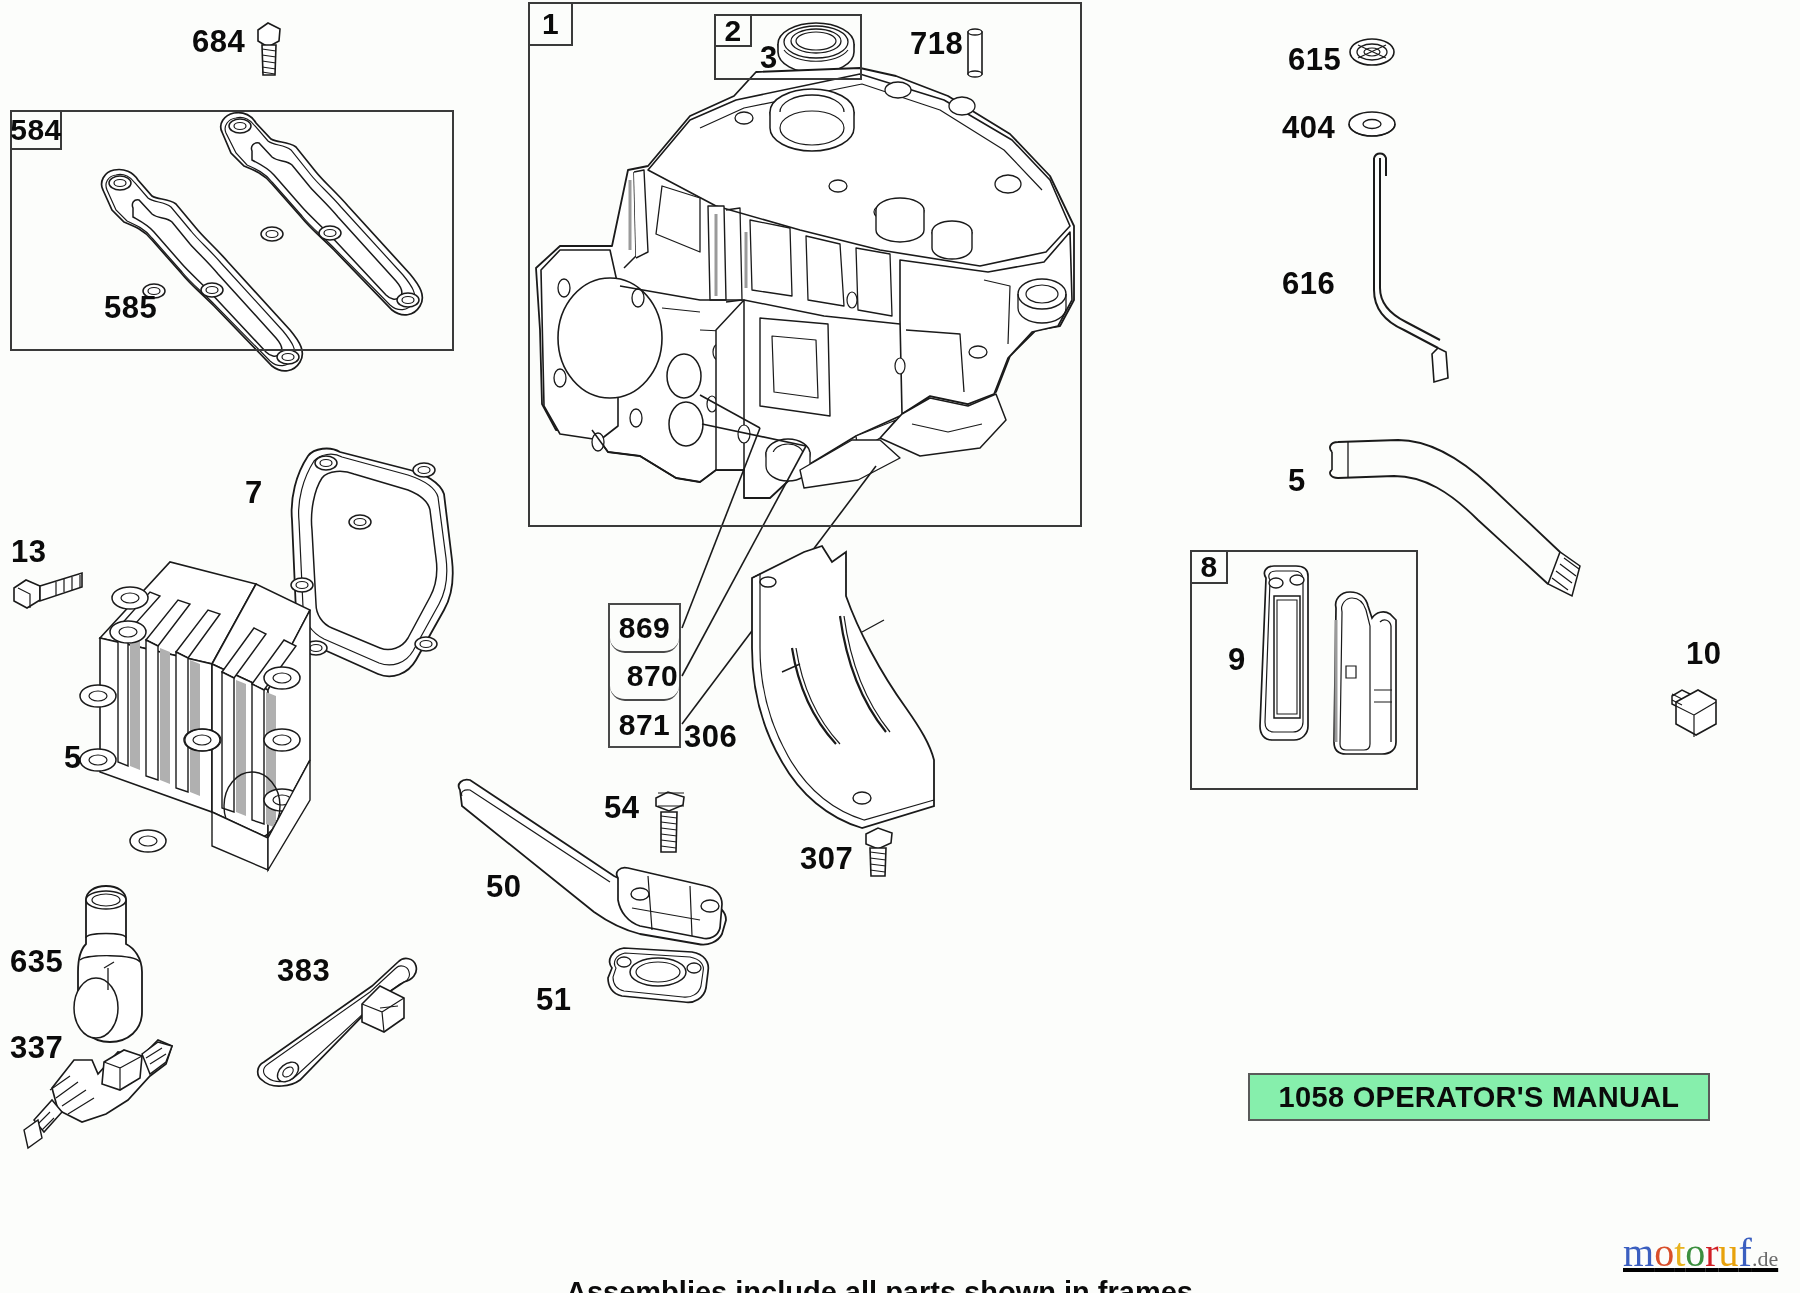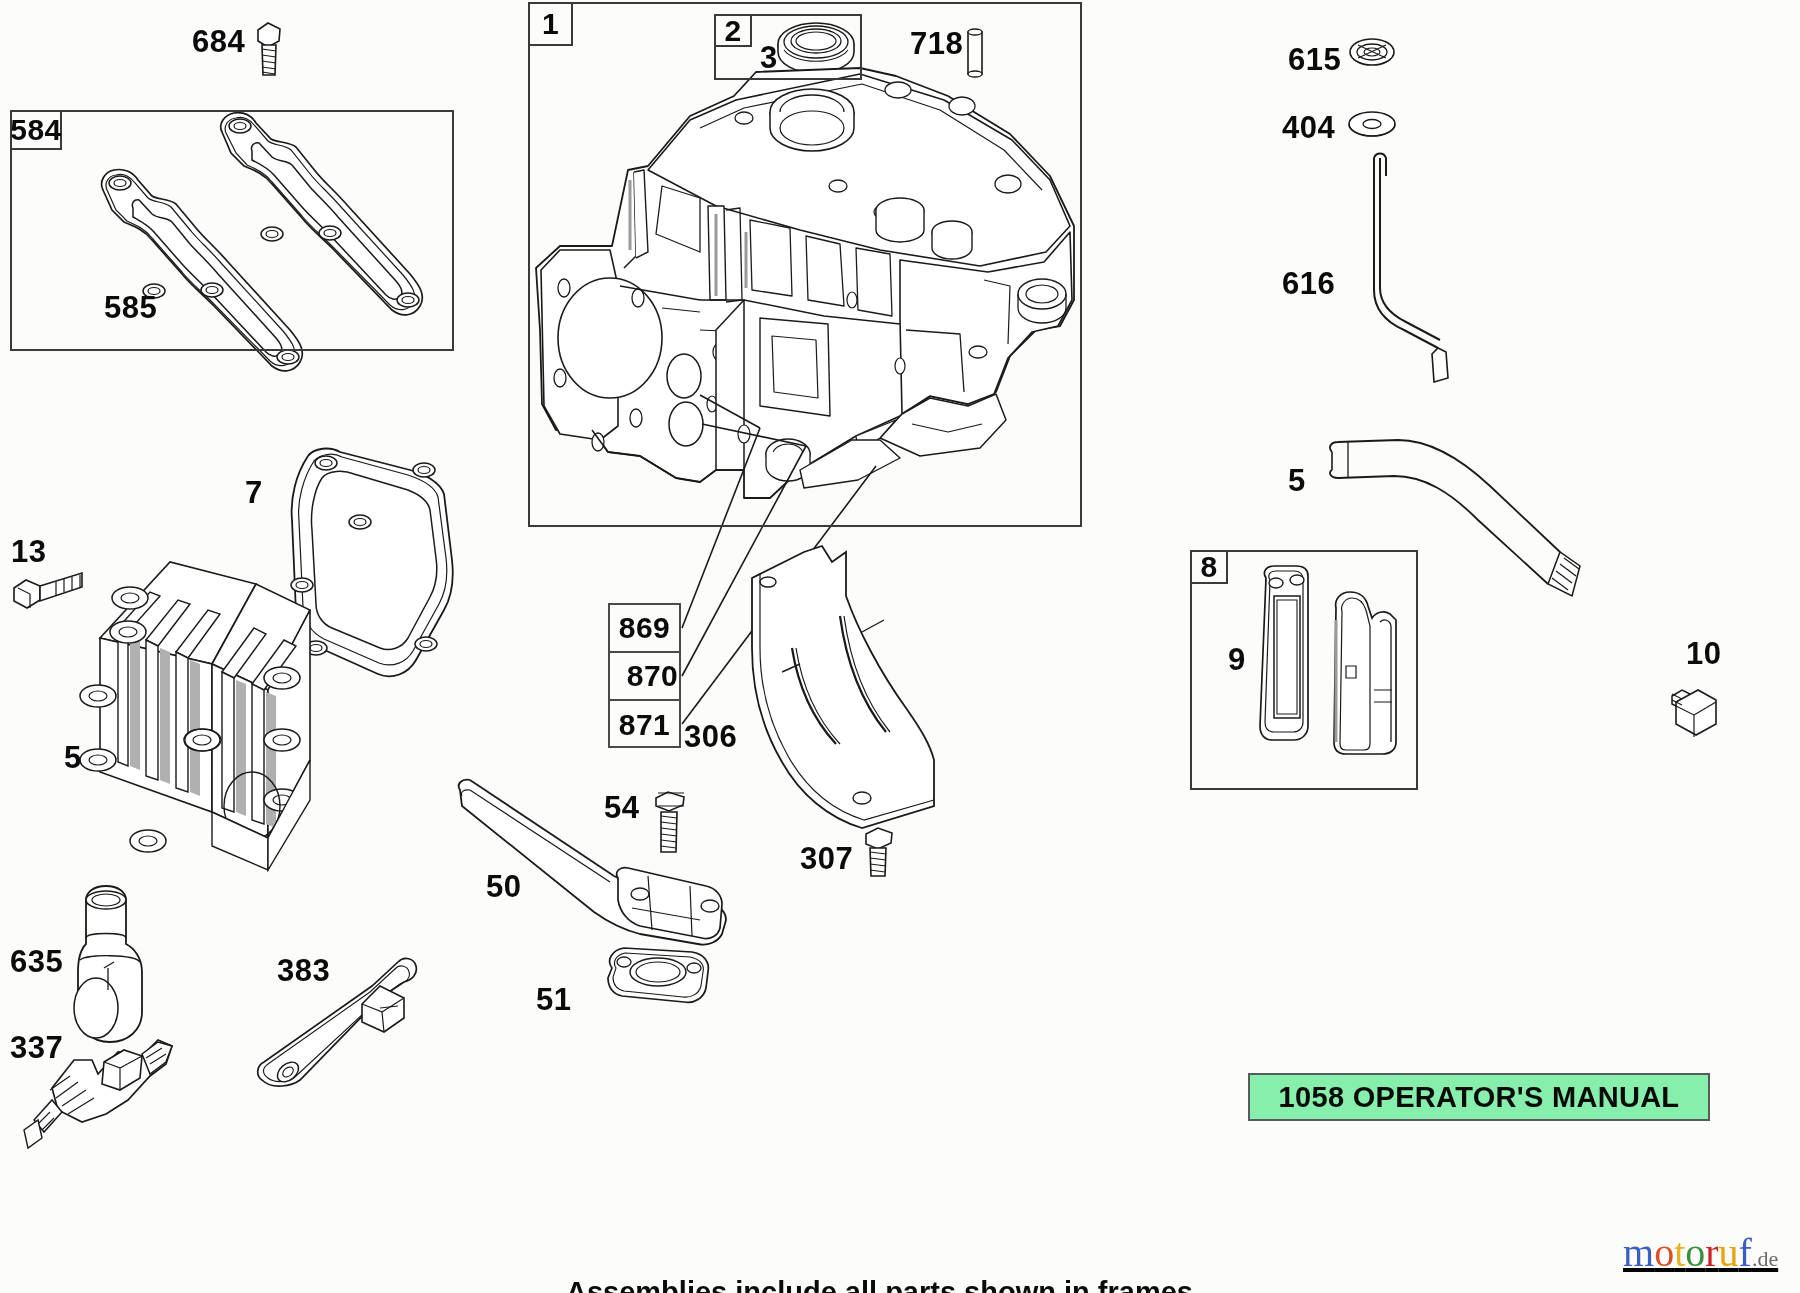--- a/index.html
+++ b/index.html
@@ -57,20 +57,21 @@
     border-bottom: 2px solid #4a4a4a;
     box-sizing: border-box;
     font-family: "Liberation Sans", sans-serif;
     font-weight: bold;
     font-size: 30px;
     color: #0b0b0b;
     display: flex;
     align-items: center;
     justify-content: center;
     letter-spacing: 0.5px;
+    border-radius: 15px;
   }
   .callout-stack > div:last-child { border-bottom: none; }
   .manual-box {
     position: absolute;
     border: 2px solid #5a5a5a;
     box-sizing: border-box;
     background: #86efac;
     display: flex;
     align-items: center;
     justify-content: center;

